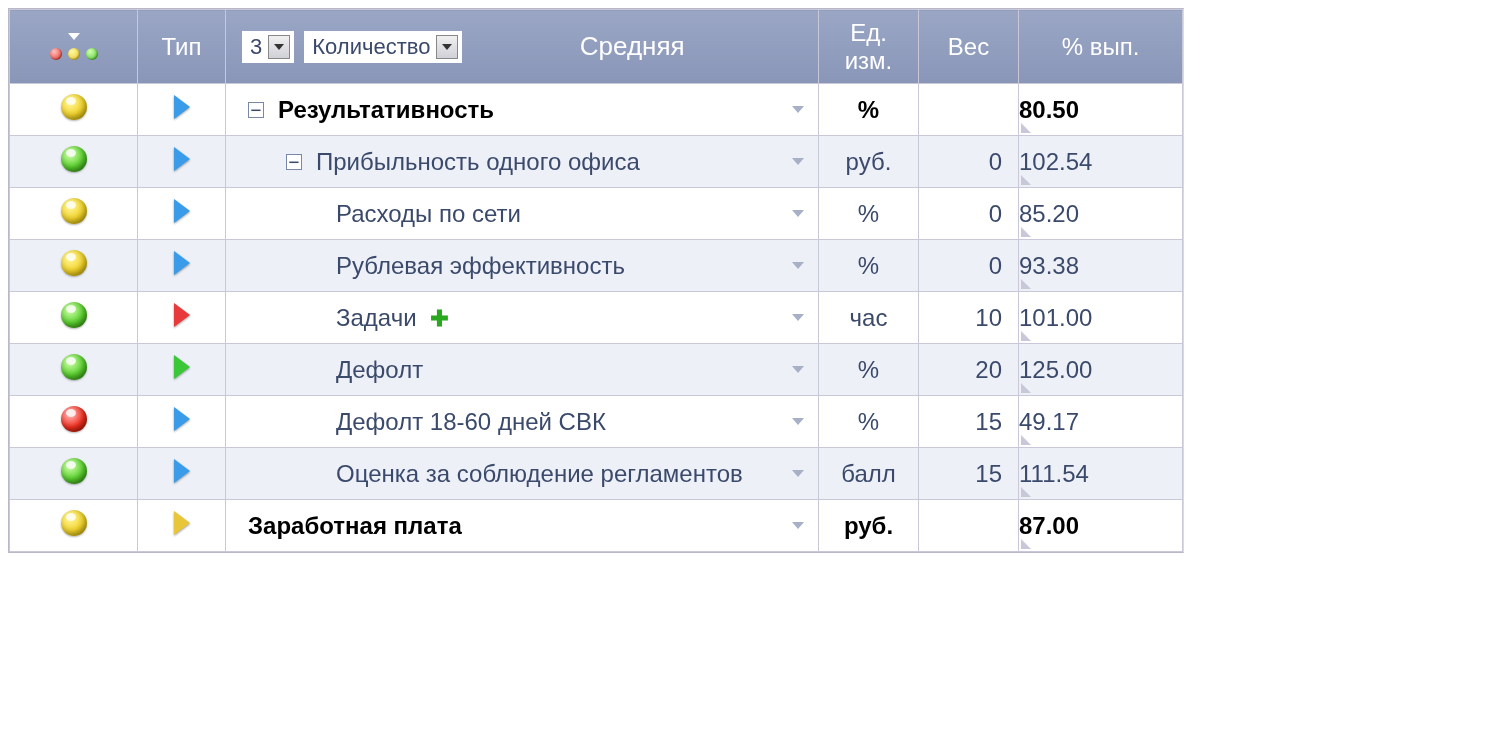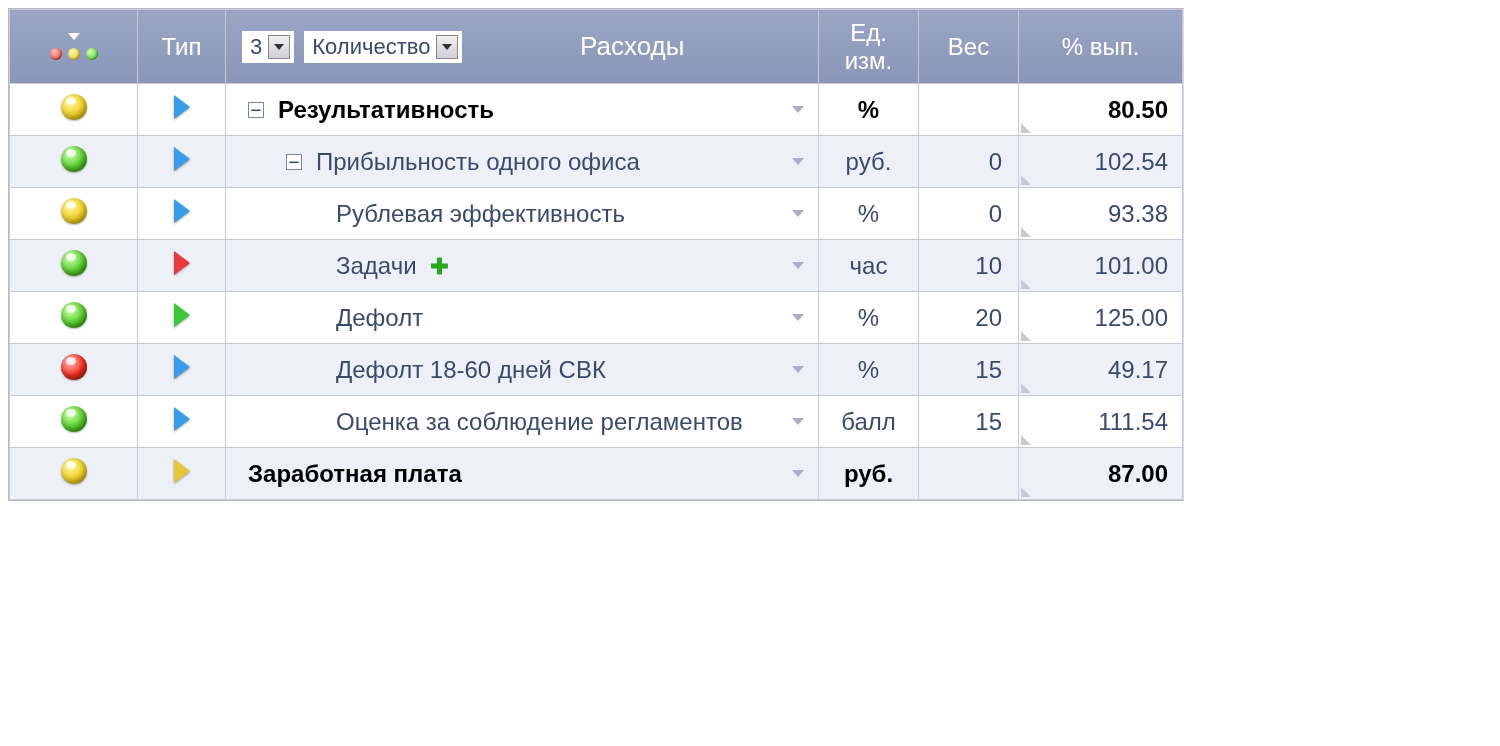--- a/index.html
+++ b/index.html
@@ -44,21 +44,21 @@
 
   .col-status { width: 128px; }
   .col-type { width: 88px; }
   .col-name { width: auto; }
   .col-unit { width: 100px; }
   .col-weight { width: 100px; }
   .col-pct { width: 164px; }
 
   .cell-center { text-align: center; }
   .cell-right { text-align: right; padding-right: 16px; position: relative; }
-  .cell-pct { text-align: right; padding-right: 14px; position: relative; }
+  .cell-pct { text-align: left; padding-right: 14px; position: relative; }
 
   .row { height: 52px; }
 
   .status-ball {
     display: inline-block;
     width: 26px; height: 26px;
     border-radius: 50%;
     position: relative;
     box-shadow: inset -2px -3px 6px rgba(0,0,0,0.35), 0 1px 2px rgba(0,0,0,0.3);
   }
@@ -224,21 +224,21 @@
           <div class="hdr-selects">
             <span class="sel">
               <span>3</span>
               <span class="sel-btn"></span>
             </span>
             <span class="sel">
               <span>Количество</span>
               <span class="sel-btn"></span>
             </span>
           </div>
-          <span class="hdr-name-label">Расходы</span>
+          <span class="hdr-name-label">Средняя</span>
         </div>
       </th>
       <th>Ед. изм.</th>
       <th>Вес</th>
       <th>% вып.</th>
     </tr>
   </thead>
   <tbody id="tbody">
         <tr class="row">
           <td class="cell-center"><span class="status-ball ball-yellow"></span></td>
@@ -266,20 +266,33 @@
           </td>
           <td class="cell-center">руб.</td>
           <td class="cell-right">0</td>
           <td class="cell-pct">102.54<span class="corner"></span></td>
         </tr>
         <tr class="row">
           <td class="cell-center"><span class="status-ball ball-yellow"></span></td>
           <td class="cell-center"><span class="type-tri tri-blue"></span></td>
           <td>
             <div class="name-cell indent-2">
+              <span class="name-text">Расходы по сети</span>
+              <span class="dd-arrow"></span>
+            </div>
+          </td>
+          <td class="cell-center">%</td>
+          <td class="cell-right">0</td>
+          <td class="cell-pct">85.20<span class="corner"></span></td>
+        </tr>
+        <tr class="row">
+          <td class="cell-center"><span class="status-ball ball-yellow"></span></td>
+          <td class="cell-center"><span class="type-tri tri-blue"></span></td>
+          <td>
+            <div class="name-cell indent-2">
               <span class="name-text">Рублевая эффективность</span>
               <span class="dd-arrow"></span>
             </div>
           </td>
           <td class="cell-center">%</td>
           <td class="cell-right">0</td>
           <td class="cell-pct">93.38<span class="corner"></span></td>
         </tr>
         <tr class="row">
           <td class="cell-center"><span class="status-ball ball-green"></span></td>

